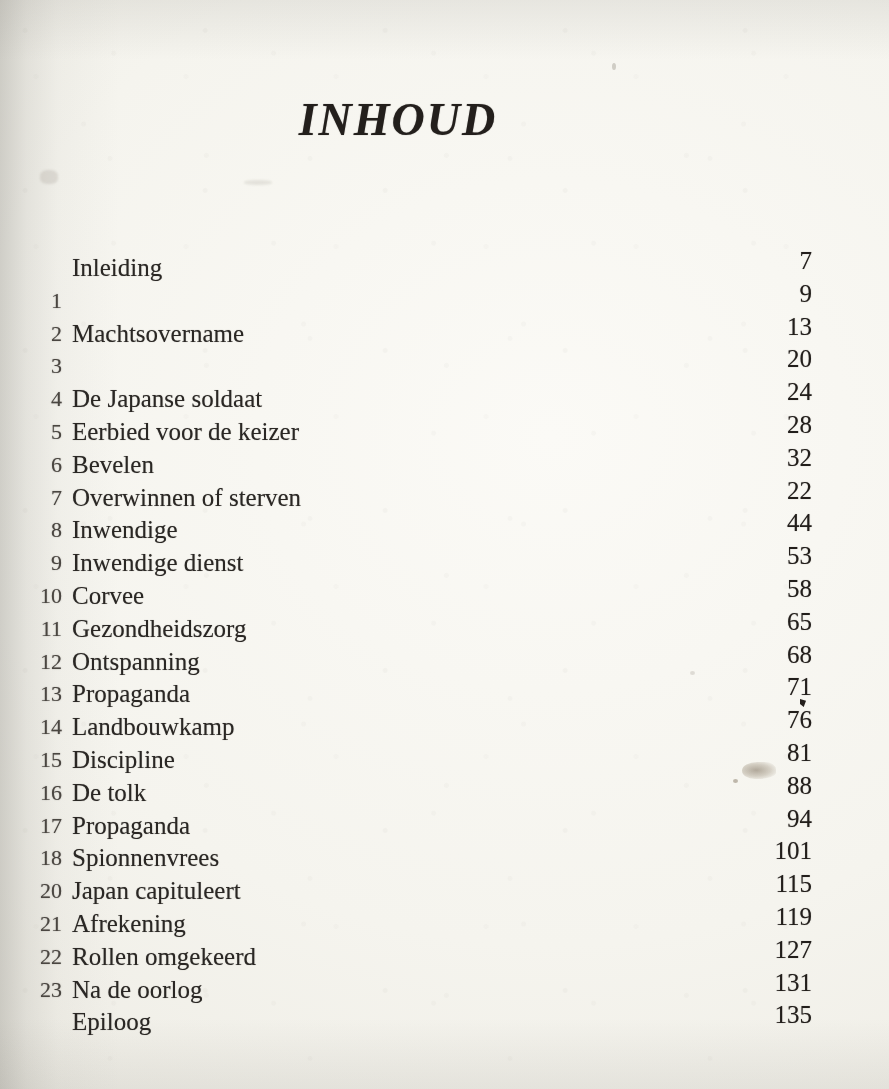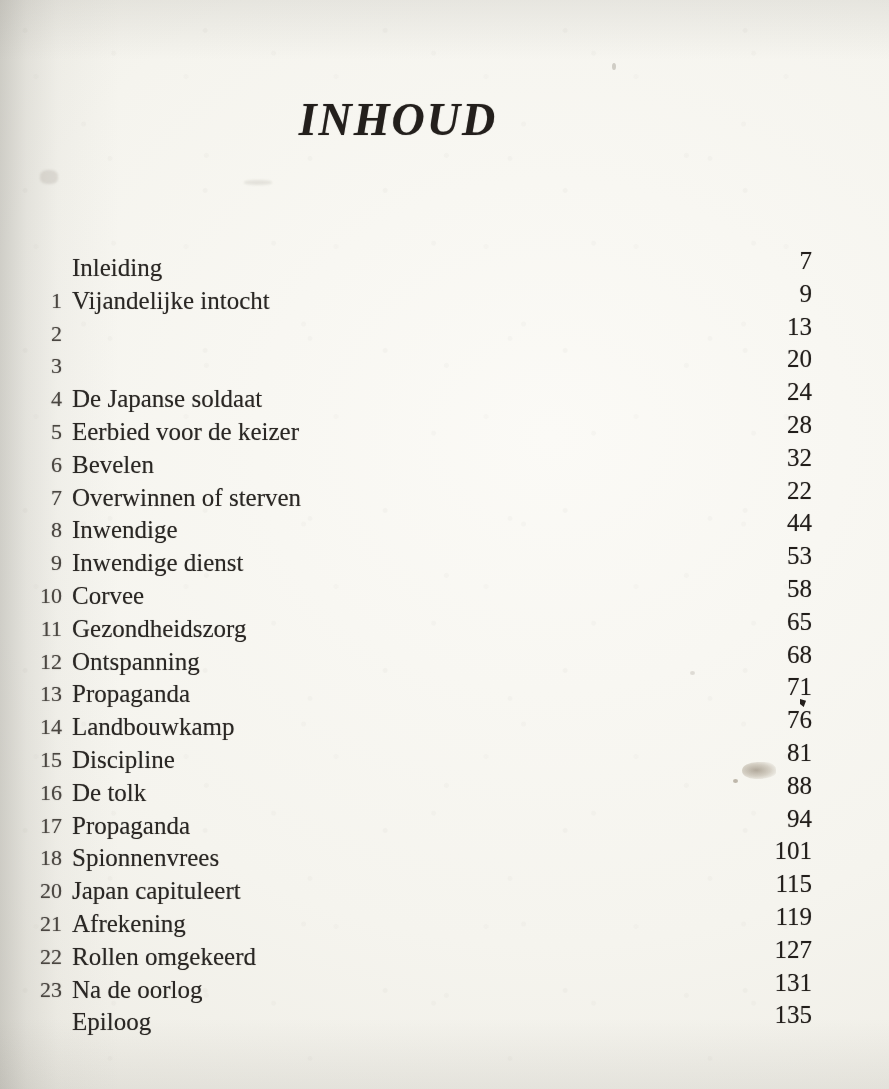--- a/index.html
+++ b/index.html
@@ -178,25 +178,25 @@
   <h1 class="doc-title">INHOUD</h1>
 
   <div class="toc" id="toc-list">
       <div class="toc-row">
         <span class="toc-num"></span>
         <span class="toc-label">Inleiding</span>
         <span class="toc-page">7</span>
       </div>
       <div class="toc-row">
         <span class="toc-num">1</span>
-        <span class="toc-label">Vijandelijke intocht</span>
         <span class="toc-page">9</span>
       </div>
       <div class="toc-row">
         <span class="toc-num">2</span>
+        <span class="toc-label">Machtsovername</span>
         <span class="toc-page">13</span>
       </div>
       <div class="toc-row">
         <span class="toc-num">3</span>
         <span class="toc-page">20</span>
       </div>
       <div class="toc-row">
         <span class="toc-num">4</span>
         <span class="toc-label">De Japanse soldaat</span>
         <span class="toc-page">24</span>

